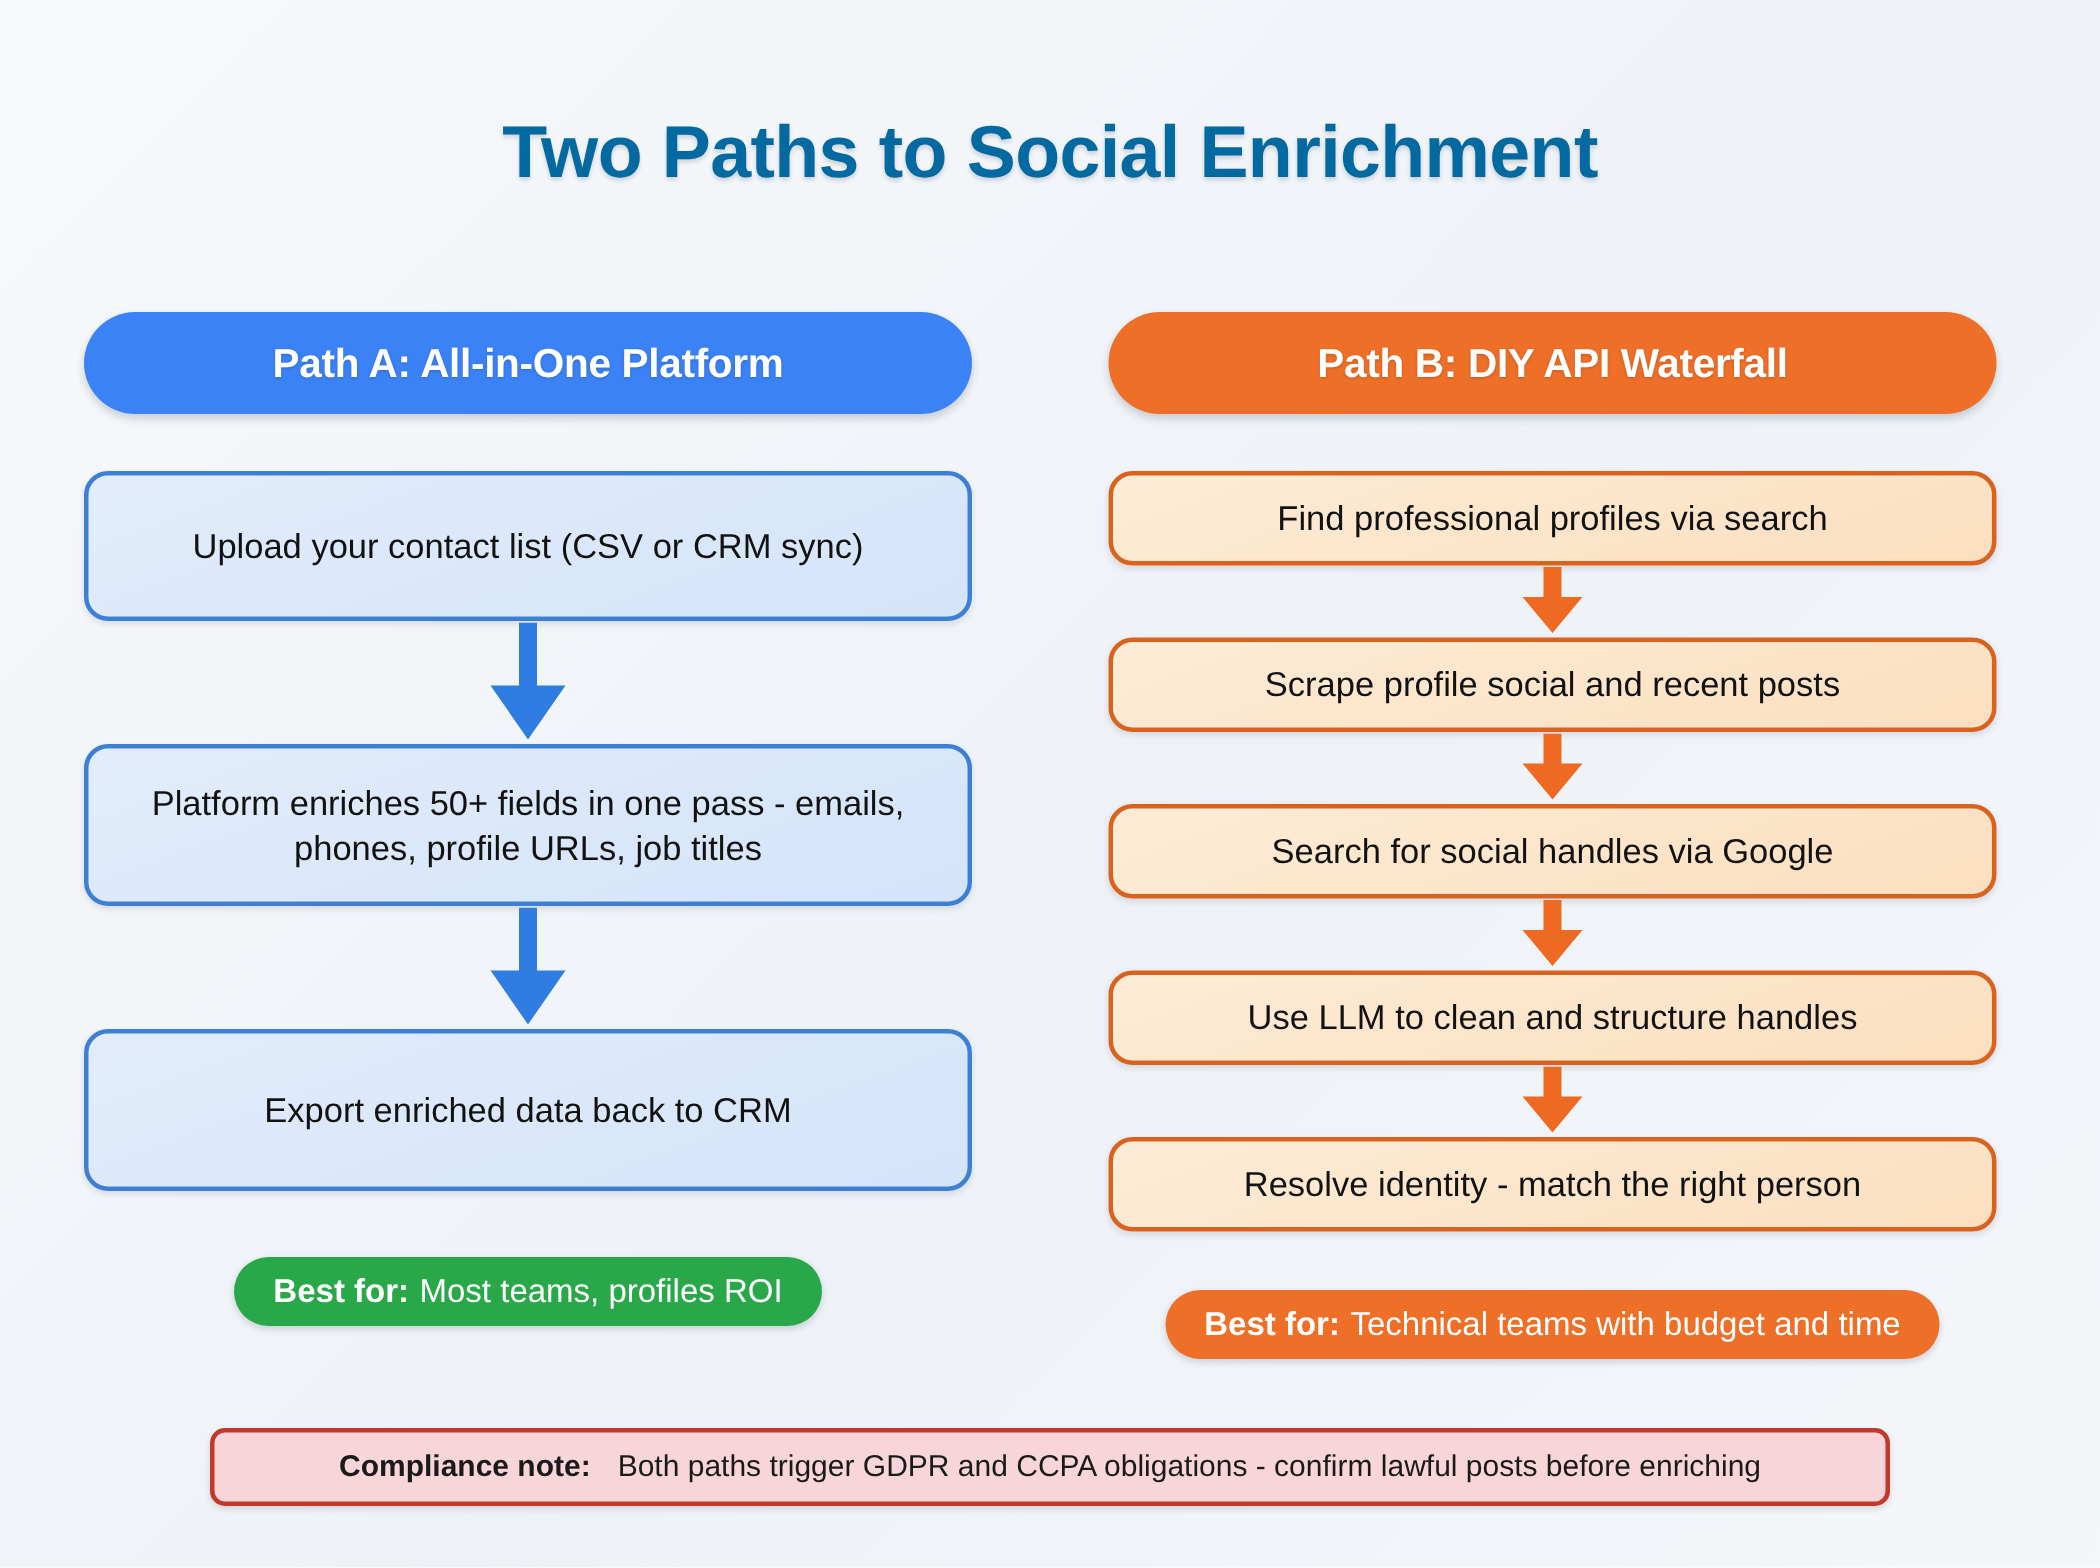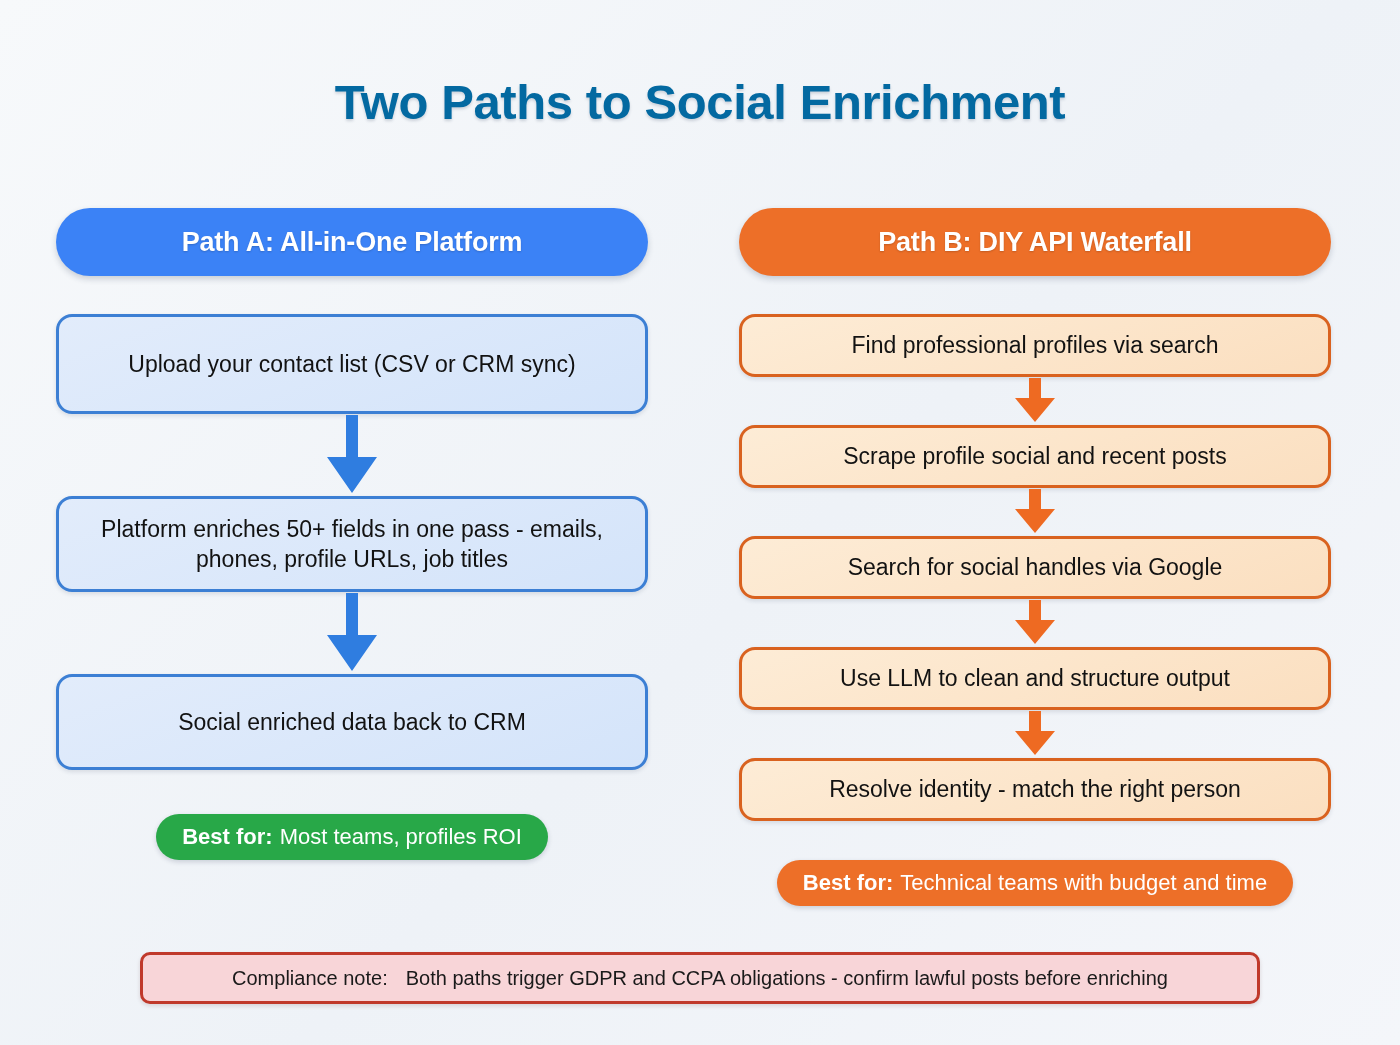--- a/index.html
+++ b/index.html
@@ -78,21 +78,21 @@
     background: linear-gradient(160deg, #e2ecfb 0%, #d4e4fa 100%);
     border: 3px solid #3c7fd4;
     border-radius: 16px;
   }
   .path-b .step-box {
     background: linear-gradient(160deg, #fdecd6 0%, #fbdfc0 100%);
     border: 3px solid #d9621f;
     border-radius: 16px;
   }
 
-  .path-a .step-box.tall { height: 96px; }
+  .path-a .step-box.tall { height: 108px; }
   .path-a .step-box.short { height: 100px; }
   .path-b .step-box { height: 63px; justify-content: center; }
 
   
   .arrow {
     display: flex;
     justify-content: center;
     align-items: center;
   }
   .arrow svg { display: block; }
@@ -135,21 +135,21 @@
     background: #f8d5d8;
     border: 3px solid #c0392b;
     border-radius: 10px;
     display: flex;
     align-items: center;
     justify-content: center;
     font-size: 20px;
     color: #1a1a1a;
     box-shadow: 0 2px 4px rgba(80, 20, 20, 0.14);
   }
-  .compliance .lead { font-weight: normal; margin-right: 18px; }
+  .compliance .lead { font-weight: bold; margin-right: 18px; }
 </style>
 </head>
 <body>
 
 <div class="canvas">
 
   <div class="page-title">Two Paths to Social Enrichment</div>
 
   <div class="column path-a">
 
@@ -173,21 +173,21 @@
       <span class="step-text">Platform enriches 50+ fields in one pass - emails, phones, profile URLs, job titles</span>
     </div>
 
     <div class="arrow">
       <svg width="54" height="80" viewBox="0 0 54 80" aria-hidden="true">
         <path d="M21 0 L33 0 L33 42 L52 42 L27 78 L2 42 L21 42 Z" fill="#2f7de0"></path>
       </svg>
     </div>
 
     <div class="step-box tall">
-      <span class="step-text">Social enriched data back to CRM</span>
+      <span class="step-text">Export enriched data back to CRM</span>
     </div>
 
     <div class="bestfor-wrap">
       <div class="bestfor">
         <span class="lead">Best for:</span>
         <span>Most teams, profiles ROI</span>
       </div>
     </div>
   </div>
 
@@ -223,21 +223,21 @@
       <span class="step-text">Search for social handles via Google</span>
     </div>
 
     <div class="arrow">
       <svg width="44" height="46" viewBox="0 0 44 46" aria-hidden="true">
         <path d="M16 0 L28 0 L28 20 L42 20 L22 44 L2 20 L16 20 Z" fill="#ee6a22"></path>
       </svg>
     </div>
 
     <div class="step-box">
-      <span class="step-text">Use LLM to clean and structure output</span>
+      <span class="step-text">Use LLM to clean and structure handles</span>
     </div>
 
     <div class="arrow">
       <svg width="44" height="46" viewBox="0 0 44 46" aria-hidden="true">
         <path d="M16 0 L28 0 L28 20 L42 20 L22 44 L2 20 L16 20 Z" fill="#ee6a22"></path>
       </svg>
     </div>
 
     <div class="step-box">
       <span class="step-text">Resolve identity - match the right person</span>

